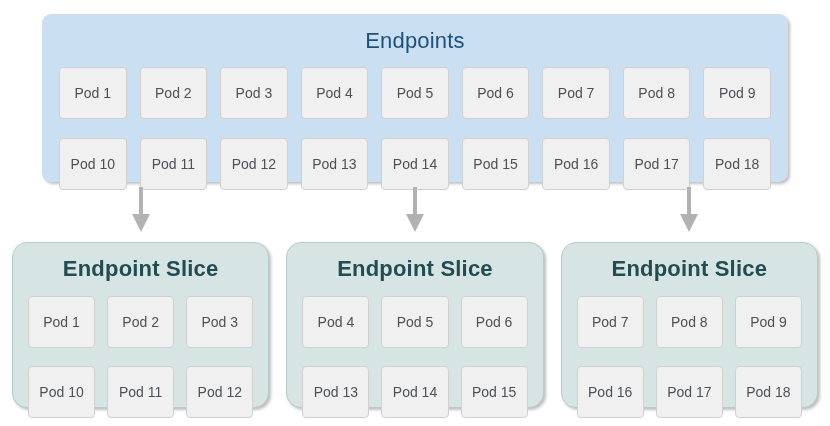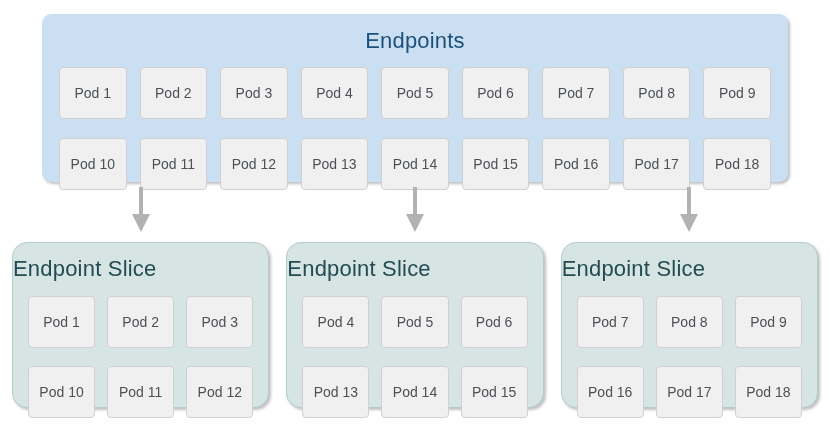--- a/index.html
+++ b/index.html
@@ -68,22 +68,22 @@
     display:flex;gap:17px;padding:0 12px;
   }
   .slice-box{
     flex:1;height:166px;
     background:var(--slice-bg);
     border:1px solid var(--slice-border);
     border-radius:15px;
     box-shadow:2px 2px 3px rgba(0,0,0,0.25);
   }
   .slice-title{
-    margin-top:13px;
-    font-size:22px;font-weight:400;letter-spacing:.2px;
+    margin-top:13px;text-align:center;
+    font-size:22px;font-weight:700;letter-spacing:.2px;
     color:var(--slice-title);
   }
   .slice-grid{
     display:grid;grid-template-columns:repeat(3,1fr);
     gap:18px 12px;margin:14px 15px 0;
   }
 </style>
 </head>
 <body>
 

